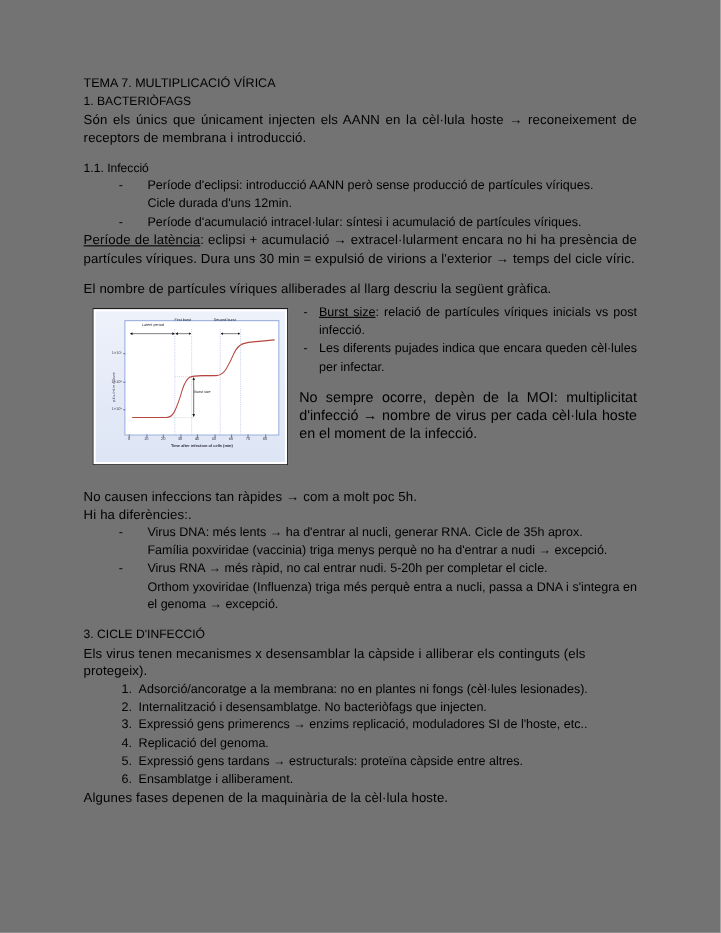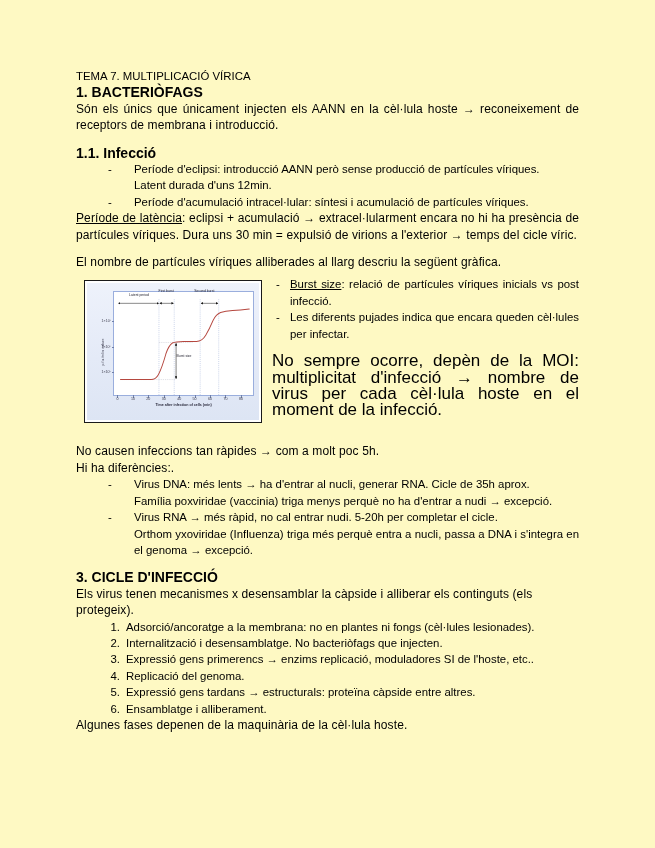--- a/index.html
+++ b/index.html
@@ -14,42 +14,42 @@
     font-family: "Liberation Sans", sans-serif;
     color: #000000;
     overflow: hidden;
     position: relative;
   }
   .page {
     position: absolute;
     left: 0; top: 0;
     width: 655px;
     height: 848px;
-    background: #fef9c3;
+    background: #737373;
   }
   .content {
     position: absolute;
     left: 76px;
     top: 68px;
     width: 503px;
   }
 
   
   .line {
     font-size: 12px;
     line-height: 16.4px;
     letter-spacing: 0.01em;
   }
   .title {
     font-size: 11.4px;
     line-height: 16.4px;
   }
   .h-bold {
-    font-weight: bold;
-    font-size: 14px;
+    font-weight: normal;
+    font-size: 11px;
     line-height: 16.4px;
   }
   .just {
     text-align: justify;
   }
   .u { text-decoration: underline; }
   .gap-sm { height: 6px; }
   .gap-md { height: 11px; }
   .gap-lg { height: 15px; }
 
@@ -211,21 +211,21 @@
     font-size: 11.4px;
     line-height: 16.4px;
     text-align: justify;
   }
   .cap-item .marker {
     position: absolute;
     left: 4px;
     top: 0;
   }
   .cap-cont {
-    font-size: 17px;
+    font-size: 13px;
     line-height: 16.4px;
     text-align: justify;
   }
 </style>
 </head>
 <body>
 
 <div class="page">
   <div class="content">
 
@@ -236,21 +236,21 @@
 
     <div class="gap-md"></div>
 
     <div class="h-bold">1.1. Infecció</div>
 
     <ul class="dash-list">
       <li class="dash-item">
         <span class="marker">-</span>
         <span>Període d'eclipsi: introducció AANN però sense producció de partícules víriques.</span>
       </li>
-      <li class="dash-cont">Latent durada d'uns 12min.</li>
+      <li class="dash-cont">Cicle durada d'uns 12min.</li>
       <li class="dash-item">
         <span class="marker">-</span>
         <span>Període d'acumulació intracel·lular: síntesi i acumulació de partícules víriques.</span>
       </li>
     </ul>
 
     <div class="line just"><span class="u">Període de latència</span><span>: eclipsi + acumulació → extracel·lularment encara no hi ha presència de partícules víriques. Dura uns 30 min = expulsió de virions a l'exterior → temps del cicle víric.</span></div>
 
     <div class="gap-md"></div>
 

